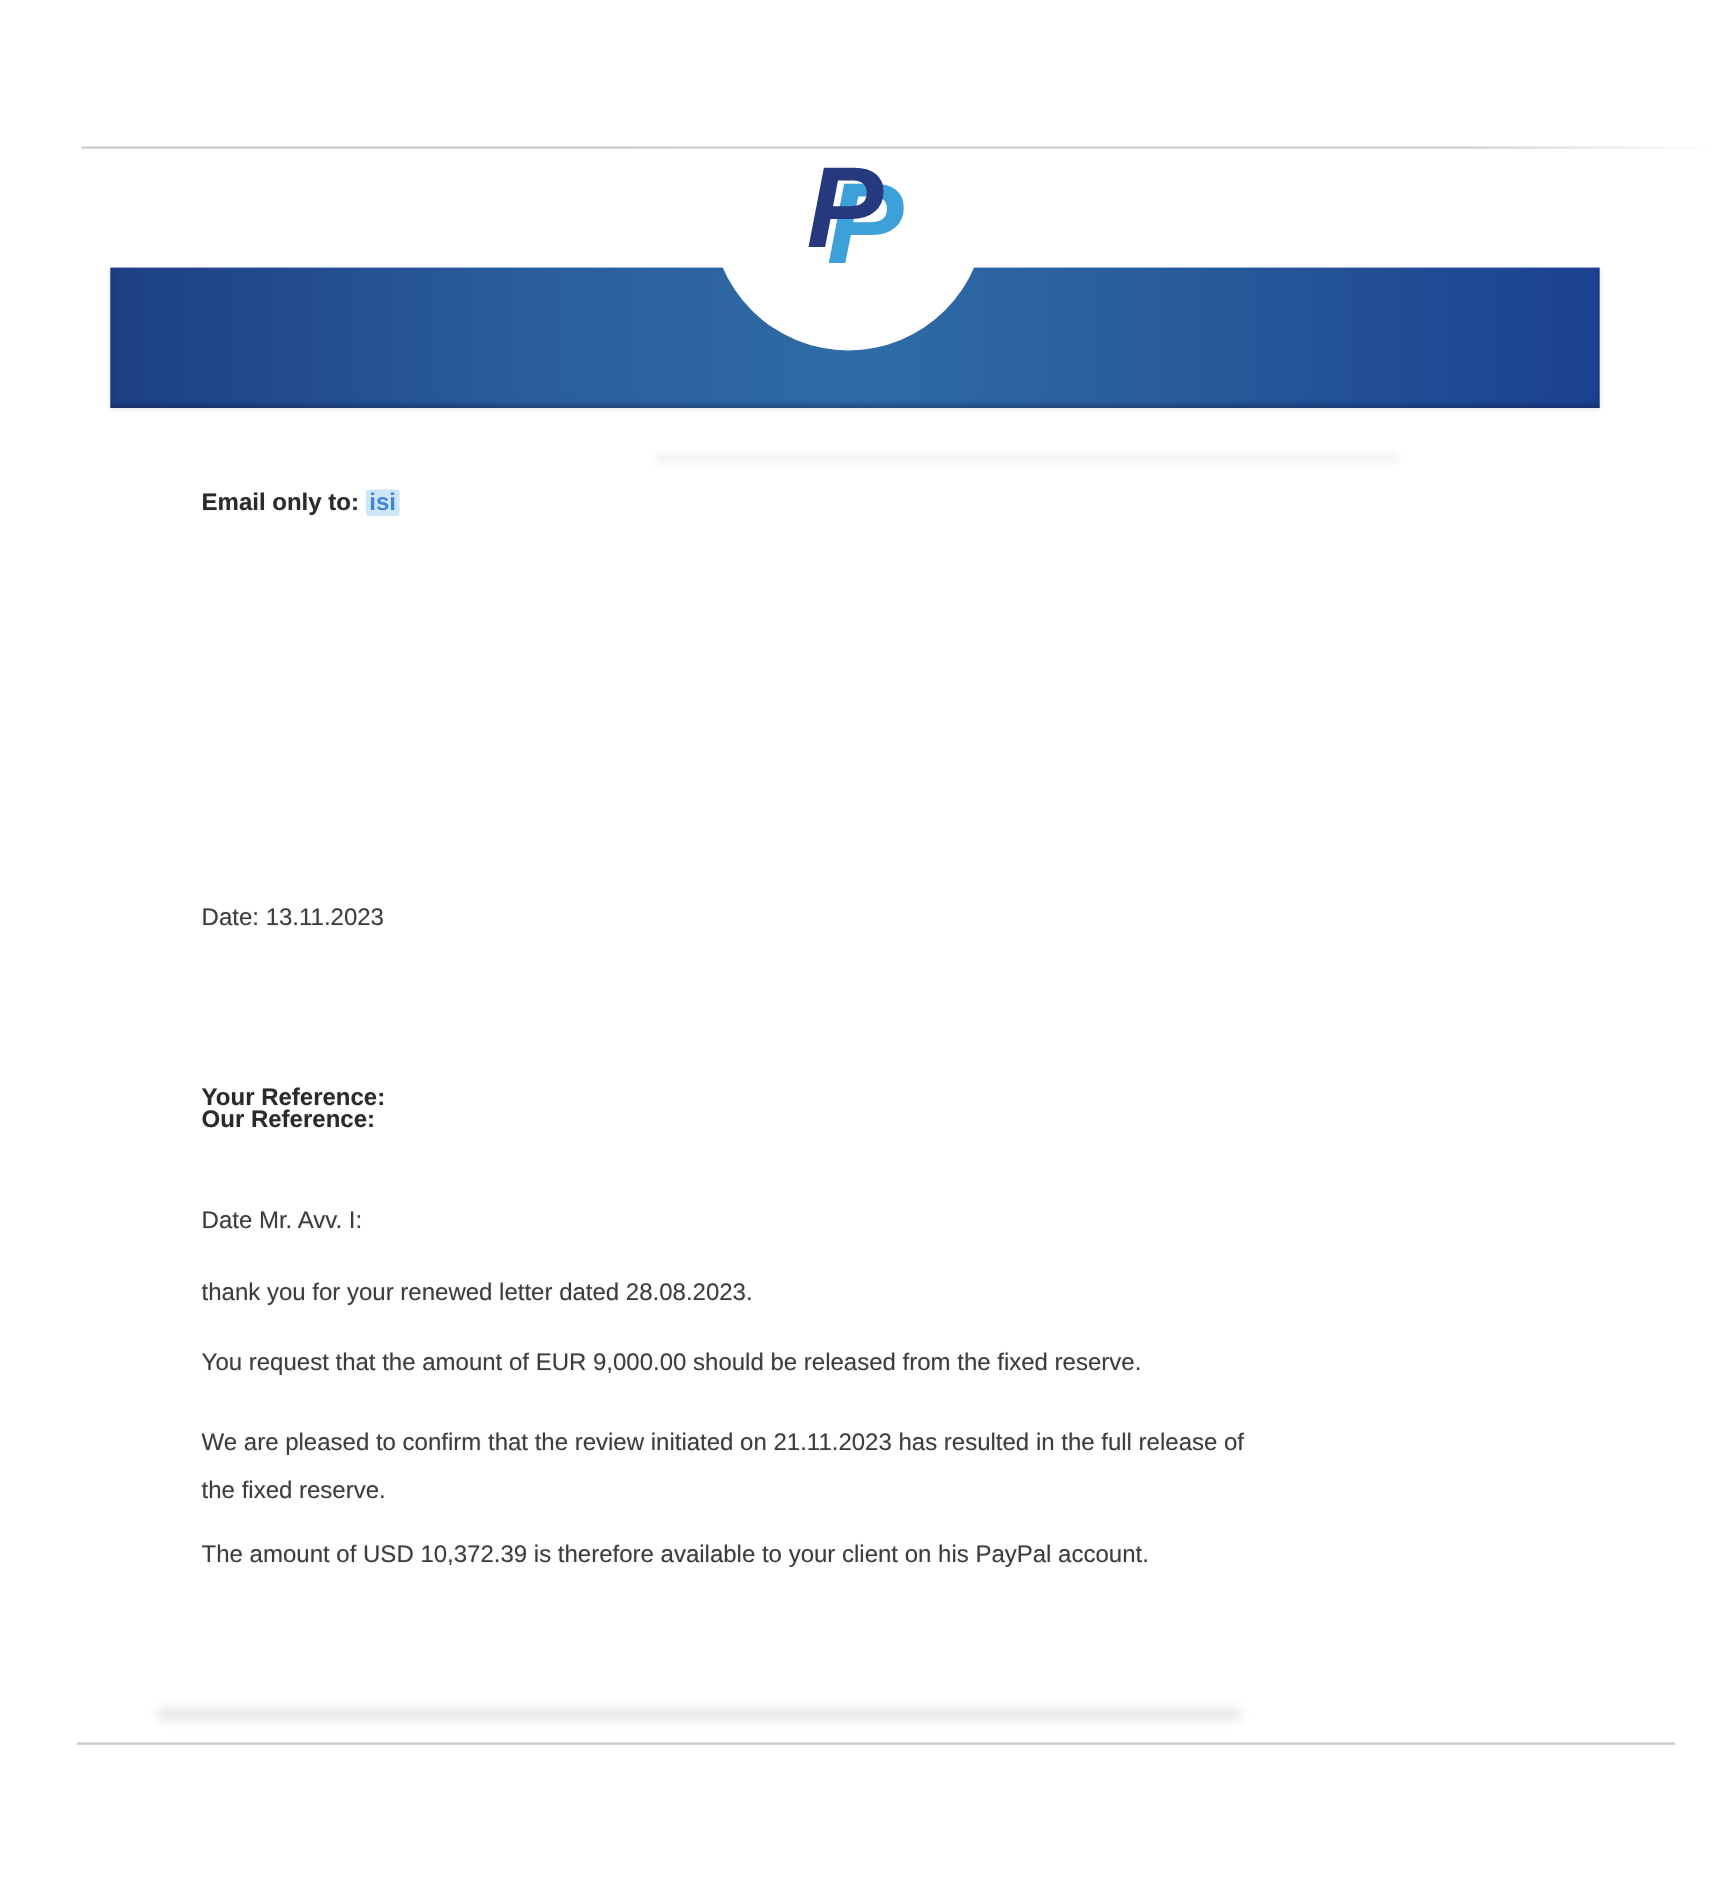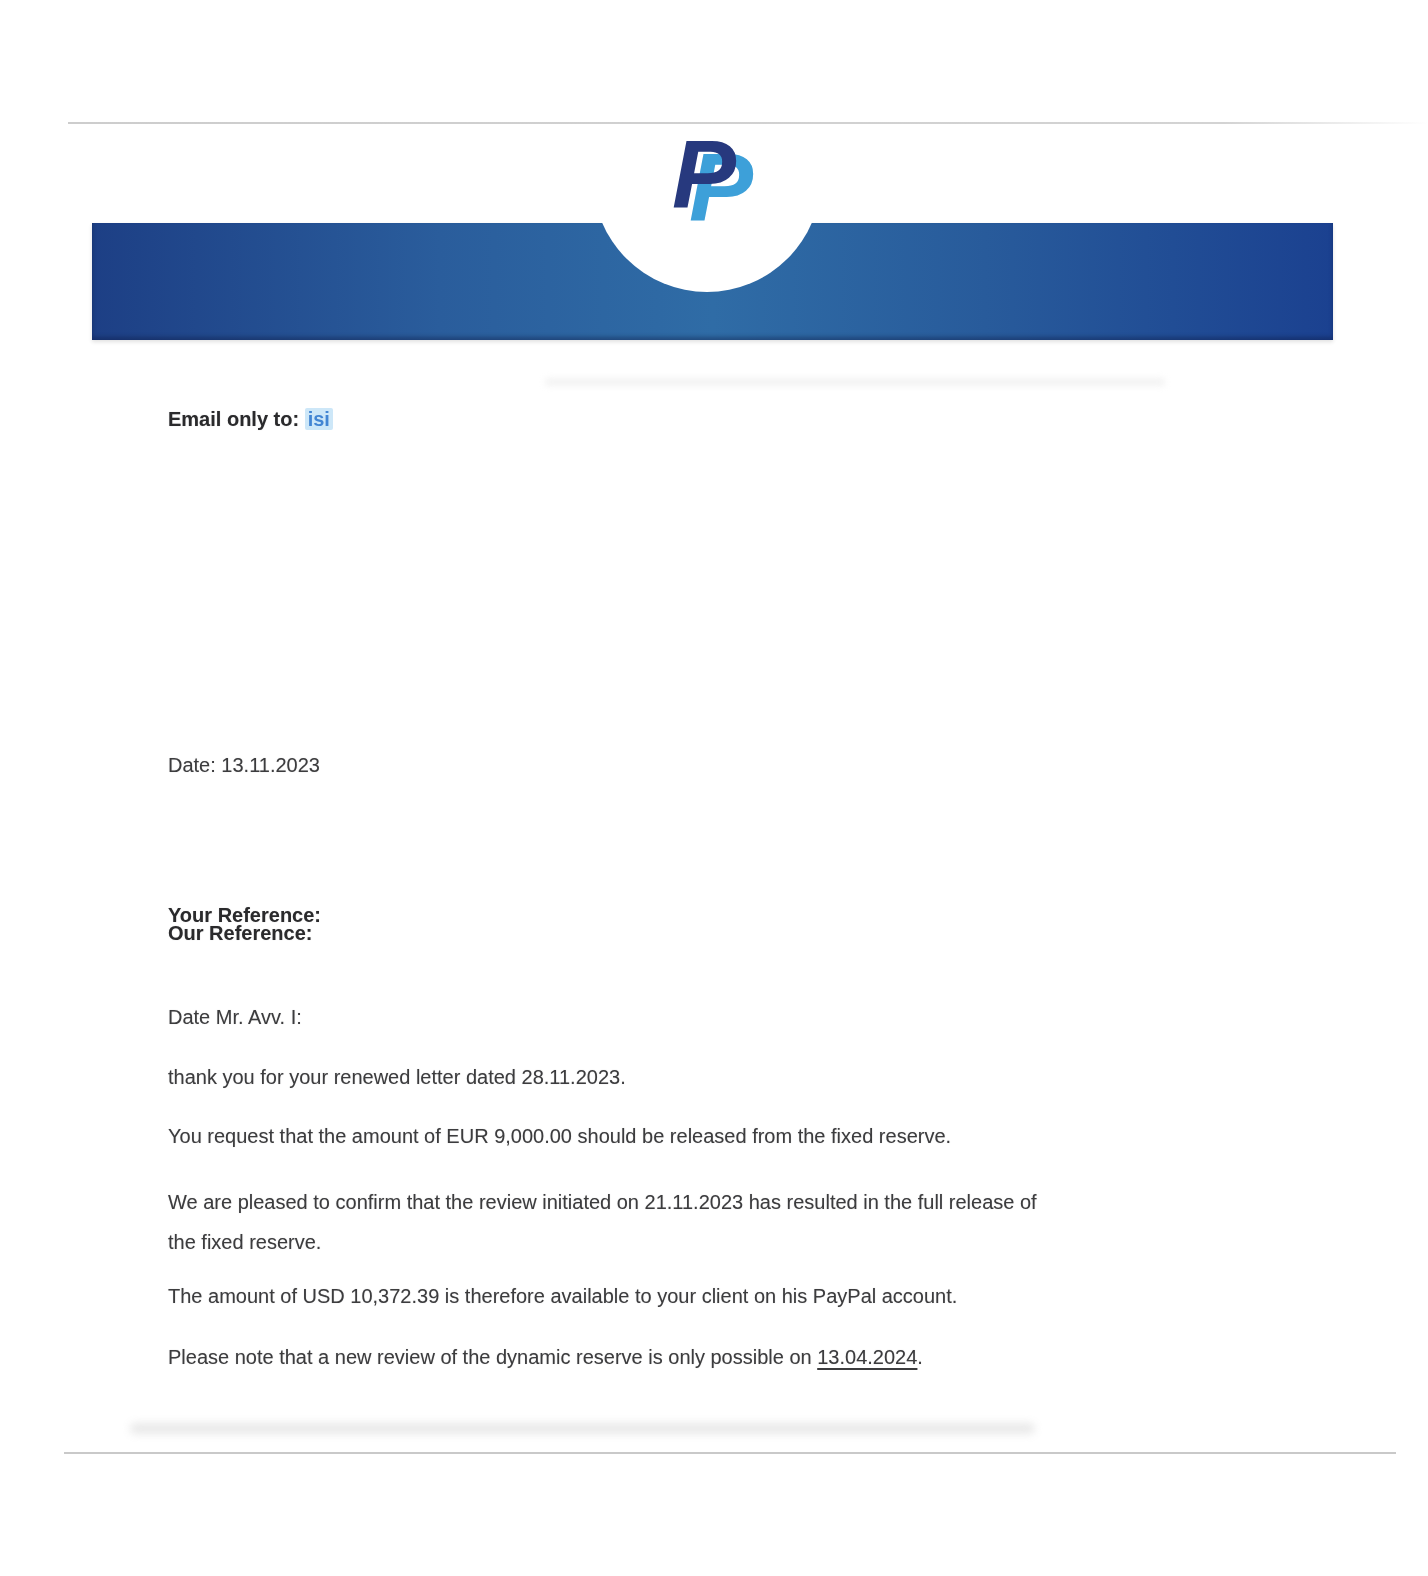--- a/index.html
+++ b/index.html
@@ -101,37 +101,34 @@
     <a class="recipient-link">isi</a>
   </div>
 
   <div class="line" style="top:750px;">Date: 13.11.2023</div>
 
   <div class="line bold" style="top:900px;">Your Reference:</div>
   <div class="line bold" style="top:918px;">Our Reference:</div>
 
   <div class="line" style="top:1002px;">Date Mr. Avv. I:</div>
 
-  <div class="line" style="top:1062px;">thank you for your renewed letter dated 28.11.2023.</div>
+  <div class="line" style="top:1062px;">thank you for your renewed letter dated 28.08.2023.</div>
 
   <div class="line" style="top:1121px;">
     <span>You request that the amount of </span><span class="mark small">EUR 9,000.00</span><span> should be released from the fixed reserve.</span>
   </div>
 
   <div class="line wrapblock" style="top:1182px;">
     <span>We are pleased to confirm that the review initiated on 21.11.2023 has resulted in the full release of</span><br>
     <span>the fixed reserve.</span>
   </div>
 
   <div class="line" style="top:1281px;">
     <span>The amount of </span><span class="mark long">USD 10,372.39 is therefore available to your client on his PayPal account.</span>
   </div>
 
-  <div class="line" style="top:1342px;">
-    <span>Please note that a new review of the dynamic reserve is only possible on </span><span class="u">13.04.2024</span><span>.</span>
-  </div>
 
 
   <div class="smudge bottom"></div>
 
   <div class="hairline bottom"></div>
 
 </div>
 
 </body></html>

